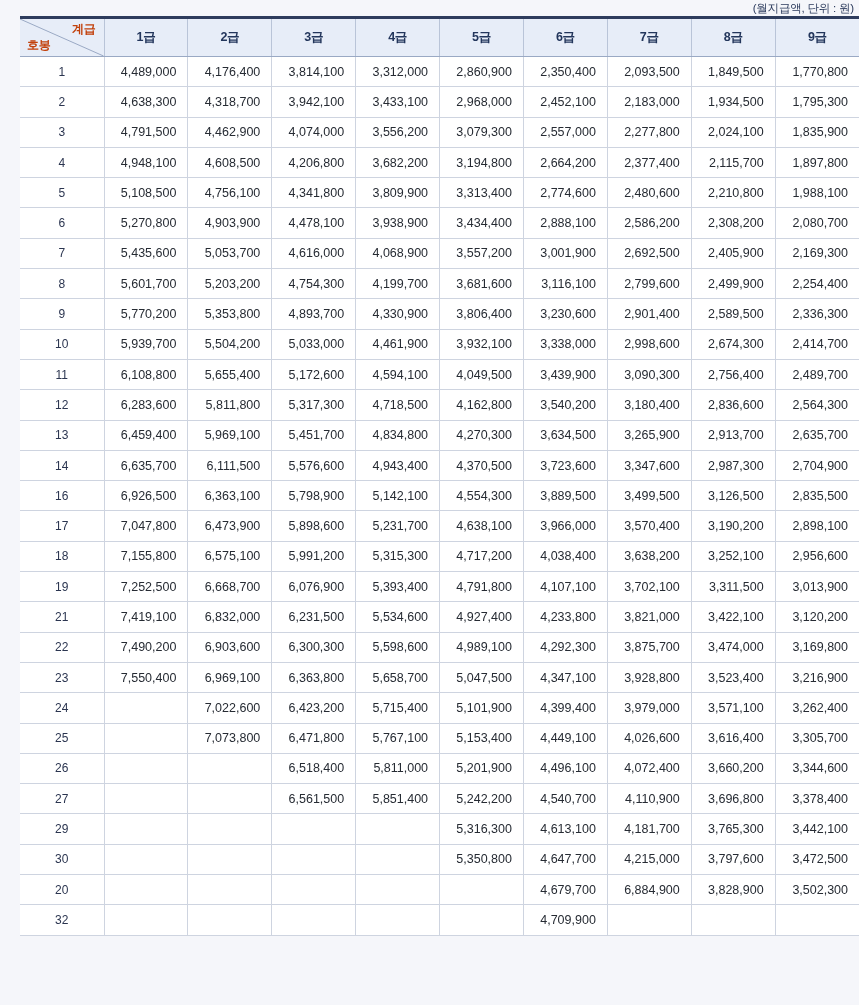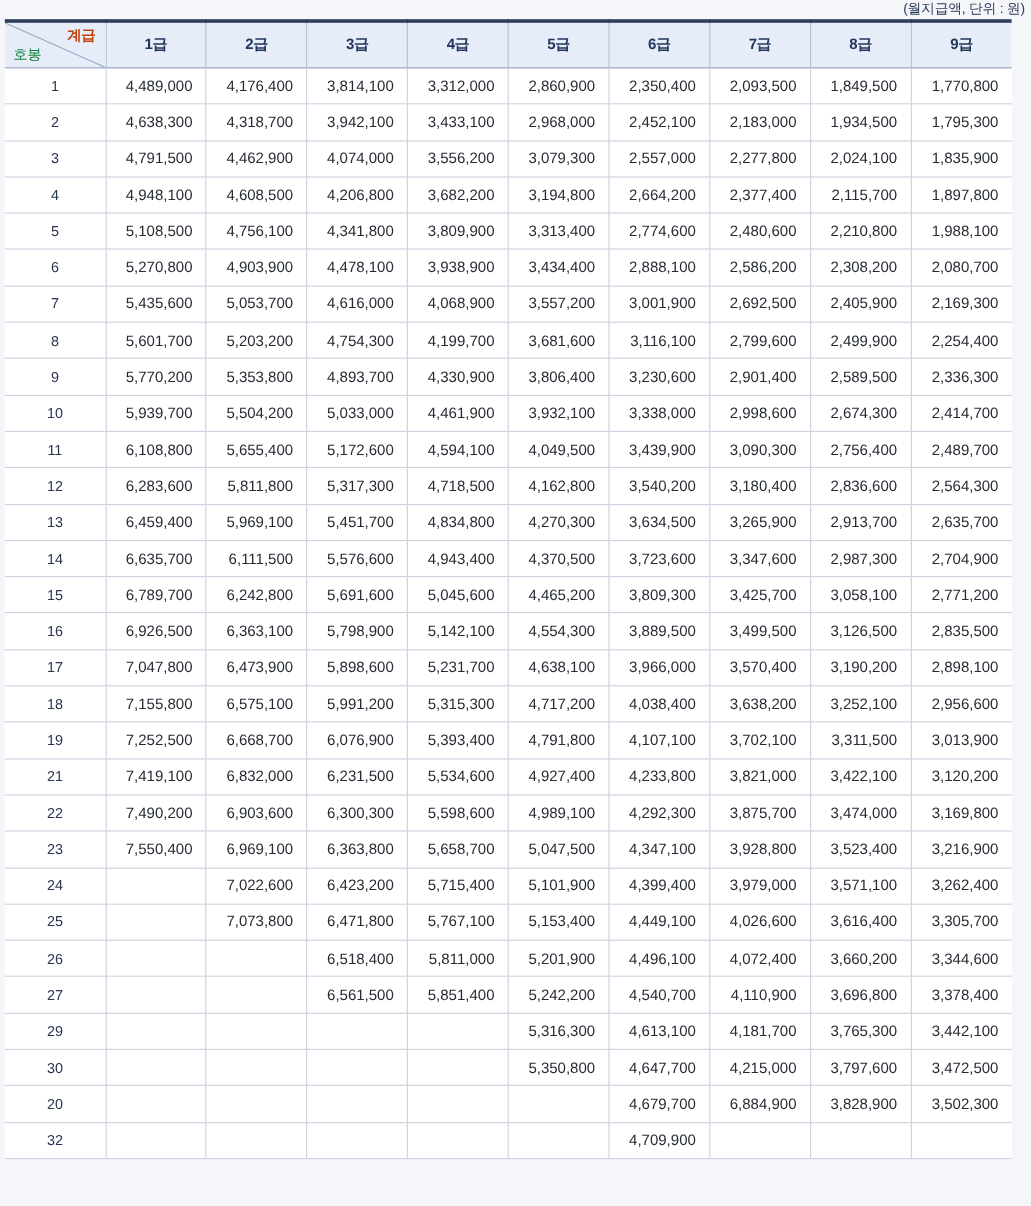--- a/index.html
+++ b/index.html
@@ -12,21 +12,21 @@
     height: 1005px;
     background: #f5f6fa;
     font-family: "Liberation Sans", "DejaVu Sans", sans-serif;
     overflow: hidden;
   }
   .page {
     position: relative;
     width: 859px;
     height: 756px;
     box-sizing: border-box;
-    padding-left: 4px;
+    padding-left: 20px;
     padding-right: 0px;
     background: #f5f6fa;
   }
   .unit-note {
     height: 16px;
     line-height: 16px;
     text-align: right;
     padding-right: 5px;
     font-size: 11.5px;
     color: #2b3a5c;
@@ -77,22 +77,22 @@
     font-size: 12px;
     font-weight: bold;
     color: #c2410c;
     letter-spacing: -0.3px;
   }
   th.corner .lbl-step {
     position: absolute;
     left: 7px;
     bottom: 2px;
     font-size: 12px;
-    font-weight: normal;
-    color: #15803d;
+    font-weight: bold;
+    color: #c2410c;
     letter-spacing: -0.3px;
   }
 
   tbody td {
     height: 29.3px;
     padding: 0 11px 0 4px;
     font-size: 12.5px;
     color: #262b33;
     border-right: 1px solid #ced4e0;
     border-bottom: 1px solid #ced4e0;
@@ -313,32 +313,20 @@
           <td>6,111,500</td>
           <td>5,576,600</td>
           <td>4,943,400</td>
           <td>4,370,500</td>
           <td>3,723,600</td>
           <td>3,347,600</td>
           <td>2,987,300</td>
           <td>2,704,900</td>
         </tr>
         <tr>
-          <td class="step">15</td>
-          <td>6,789,700</td>
-          <td>6,242,800</td>
-          <td>5,691,600</td>
-          <td>5,045,600</td>
-          <td>4,465,200</td>
-          <td>3,809,300</td>
-          <td>3,425,700</td>
-          <td>3,058,100</td>
-          <td>2,771,200</td>
-        </tr>
-        <tr>
           <td class="step">16</td>
           <td>6,926,500</td>
           <td>6,363,100</td>
           <td>5,798,900</td>
           <td>5,142,100</td>
           <td>4,554,300</td>
           <td>3,889,500</td>
           <td>3,499,500</td>
           <td>3,126,500</td>
           <td>2,835,500</td>

